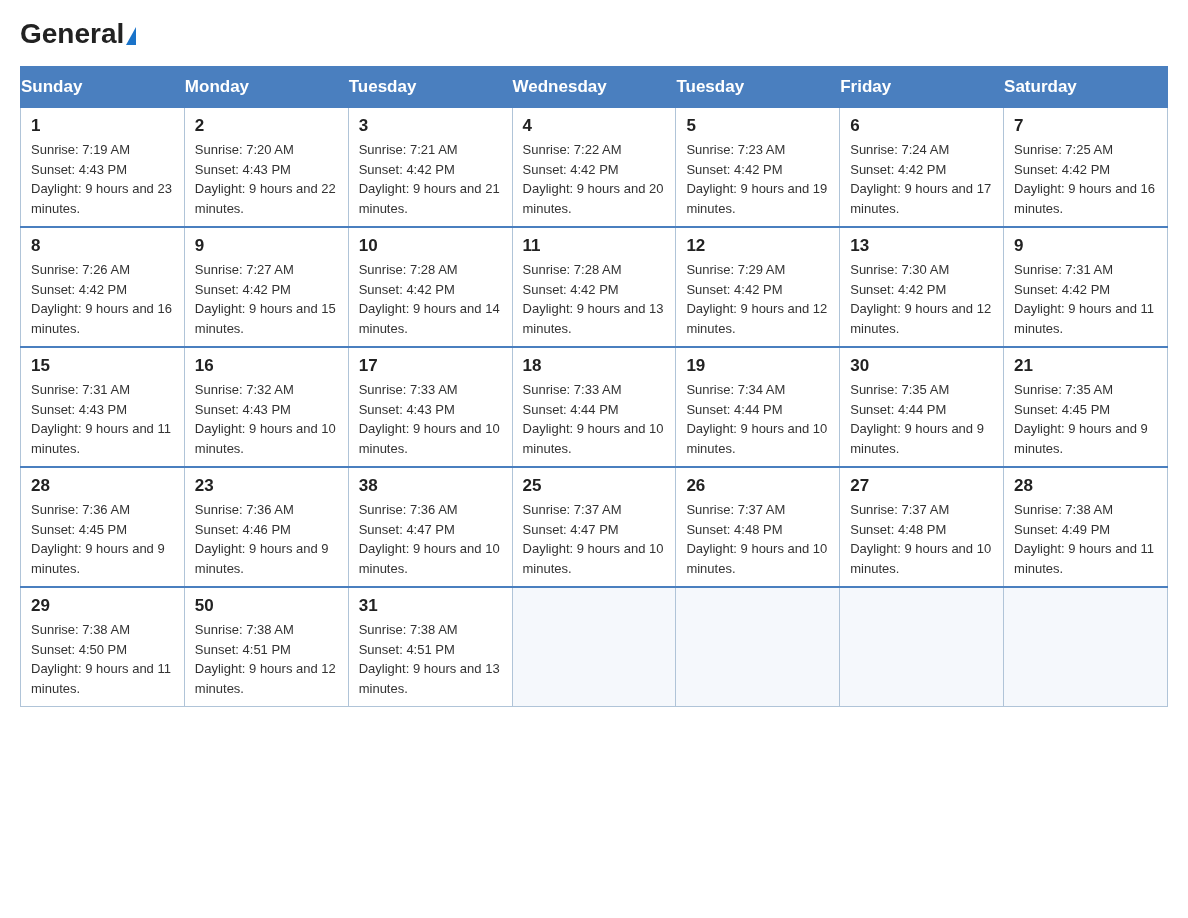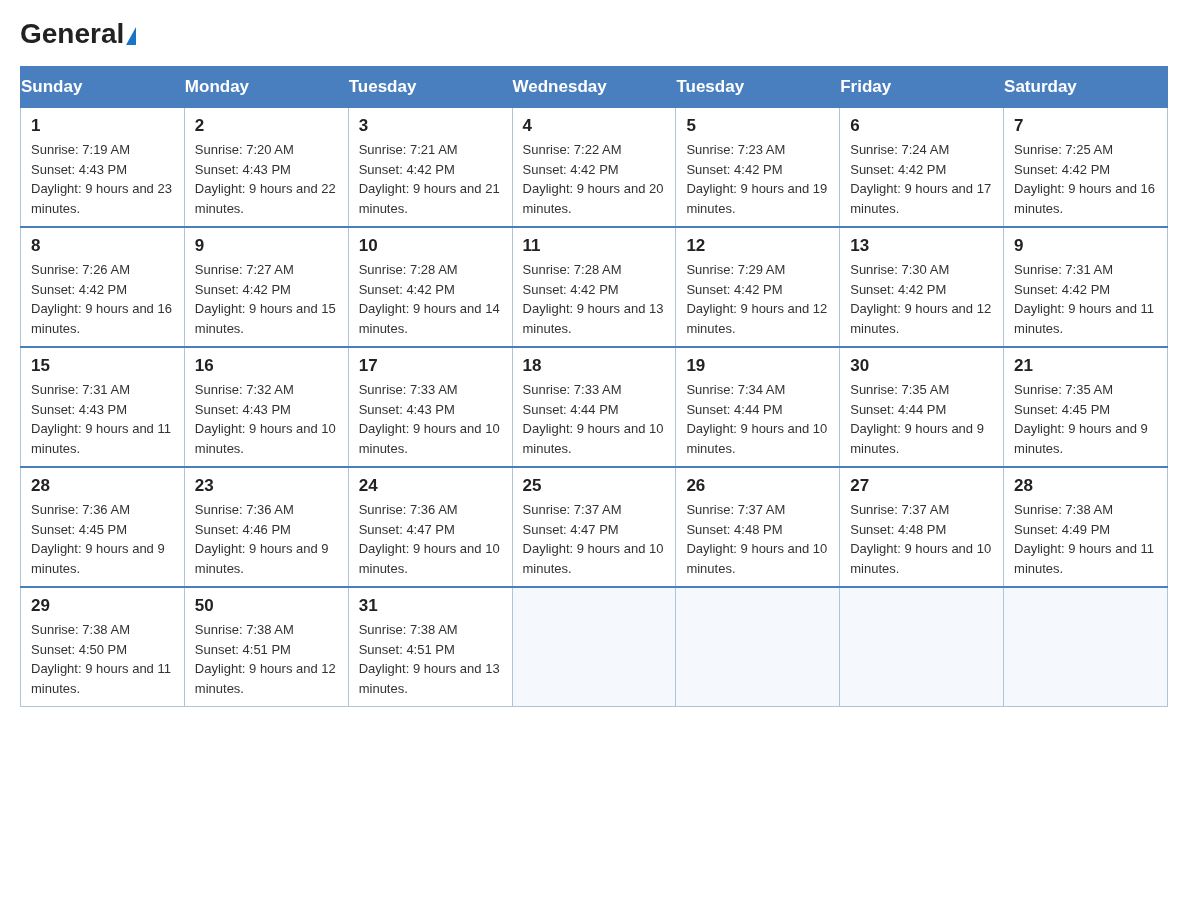--- a/index.html
+++ b/index.html
@@ -218,21 +218,21 @@
       <tr>
         <td>
           <span class="day-number">28</span>
           <div class="day-info">Sunrise: 7:36 AM<br>Sunset: 4:45 PM<br>Daylight: 9 hours and 9 minutes.</div>
         </td>
         <td>
           <span class="day-number">23</span>
           <div class="day-info">Sunrise: 7:36 AM<br>Sunset: 4:46 PM<br>Daylight: 9 hours and 9 minutes.</div>
         </td>
         <td>
-          <span class="day-number">24</span>
+          <span class="day-number">38</span>
           <div class="day-info">Sunrise: 7:36 AM<br>Sunset: 4:47 PM<br>Daylight: 9 hours and 10 minutes.</div>
         </td>
         <td>
           <span class="day-number">25</span>
           <div class="day-info">Sunrise: 7:37 AM<br>Sunset: 4:47 PM<br>Daylight: 9 hours and 10 minutes.</div>
         </td>
         <td>
           <span class="day-number">26</span>
           <div class="day-info">Sunrise: 7:37 AM<br>Sunset: 4:48 PM<br>Daylight: 9 hours and 10 minutes.</div>
         </td>

